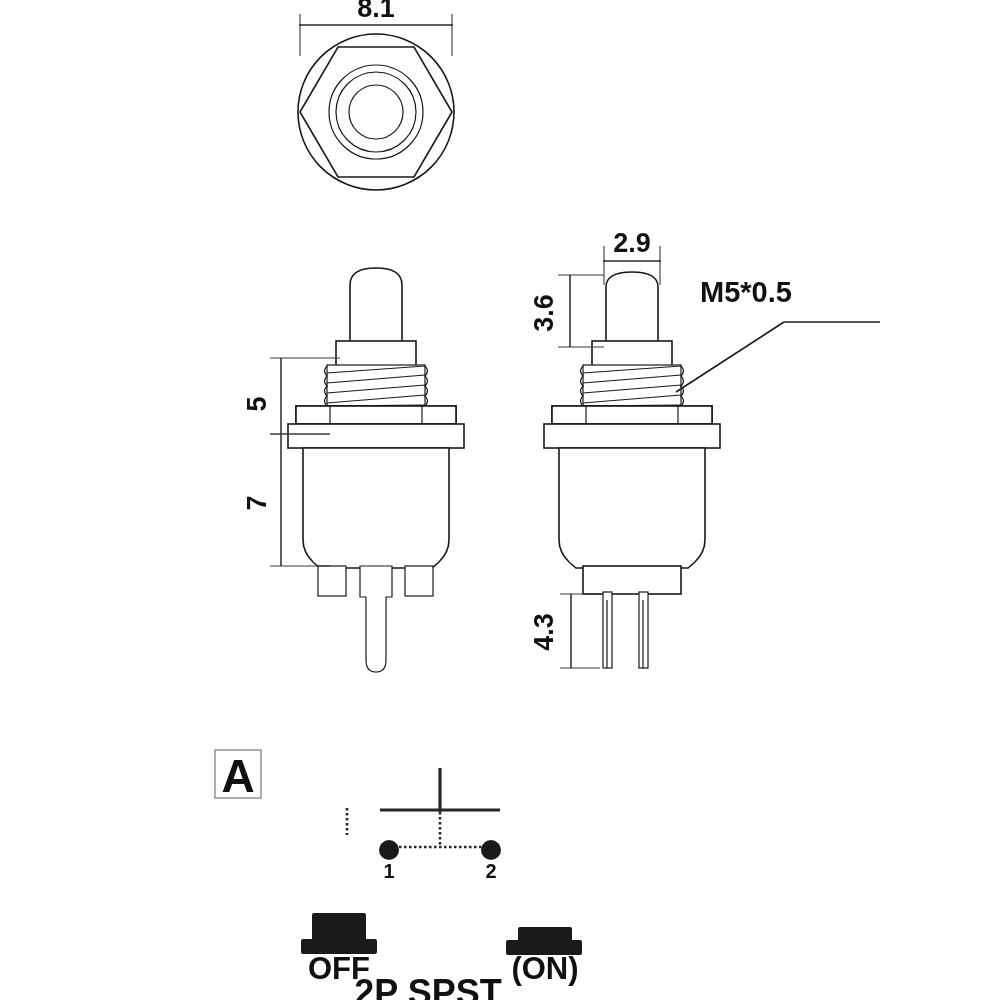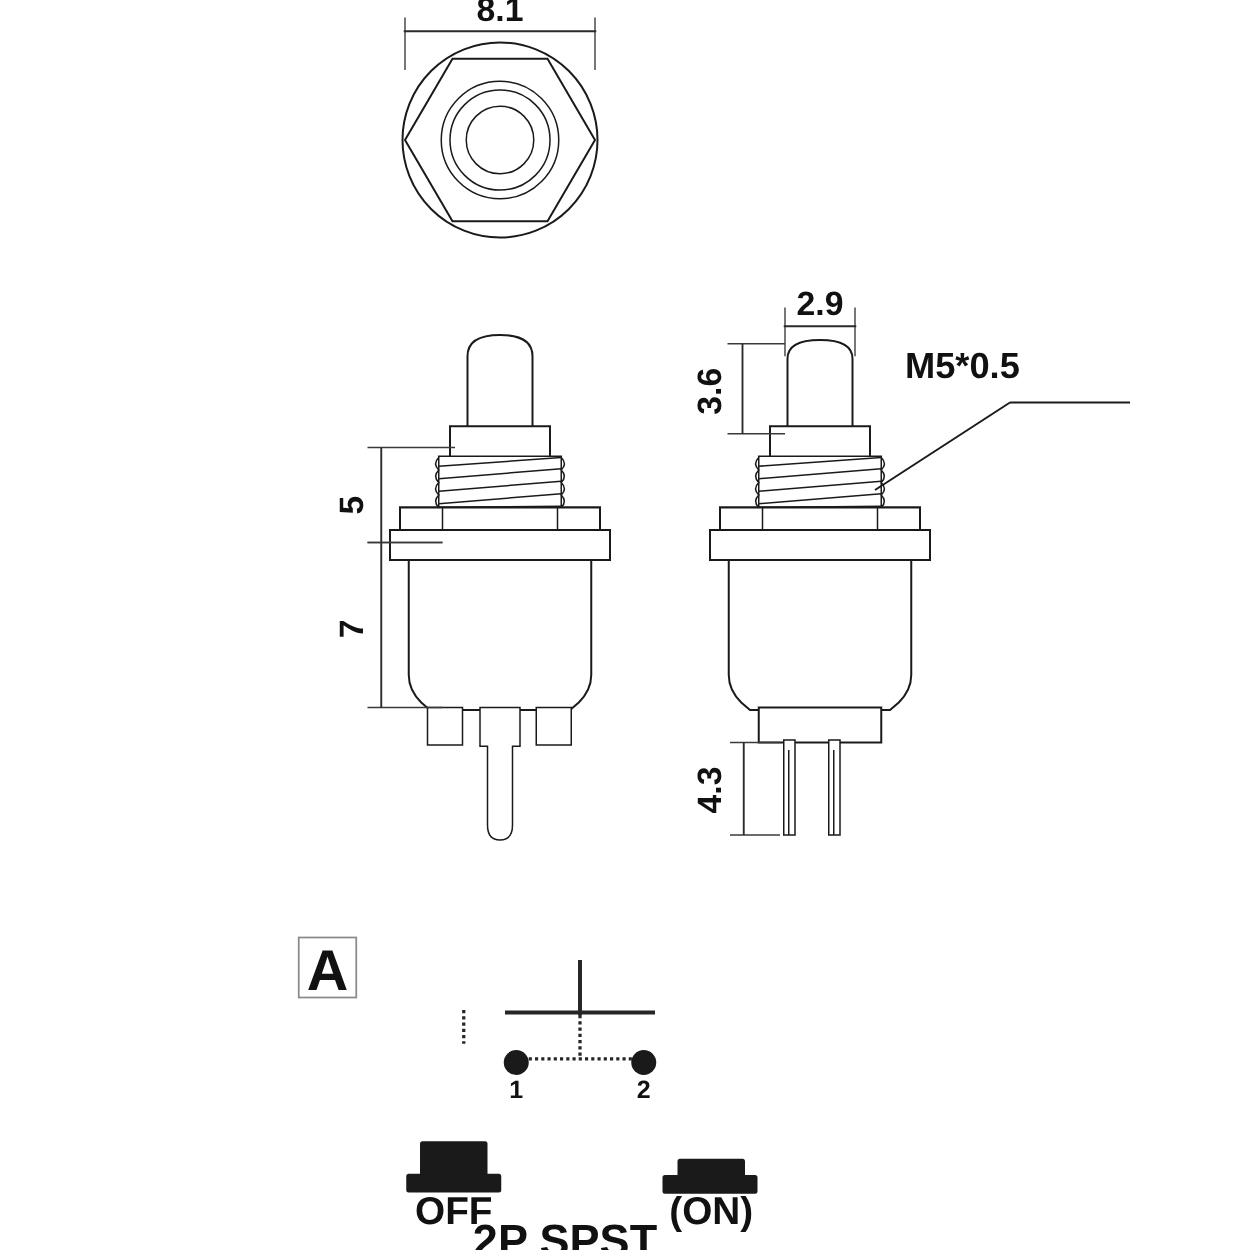--- a/index.html
+++ b/index.html
@@ -10,21 +10,20 @@
   }
   body {
     font-family: "Liberation Sans", sans-serif;
   }
   #sheet {
     position: relative;
     width: 916px;
     height: 1000px;
     background: #ffffff;
     overflow: hidden;
-    margin-left: 24px;
   }
   #sheet svg {
     position: absolute;
     left: 0;
     top: 0;
   }
   .dim-text {
     font-family: "Liberation Sans", sans-serif;
     font-weight: bold;
     fill: #111111;

